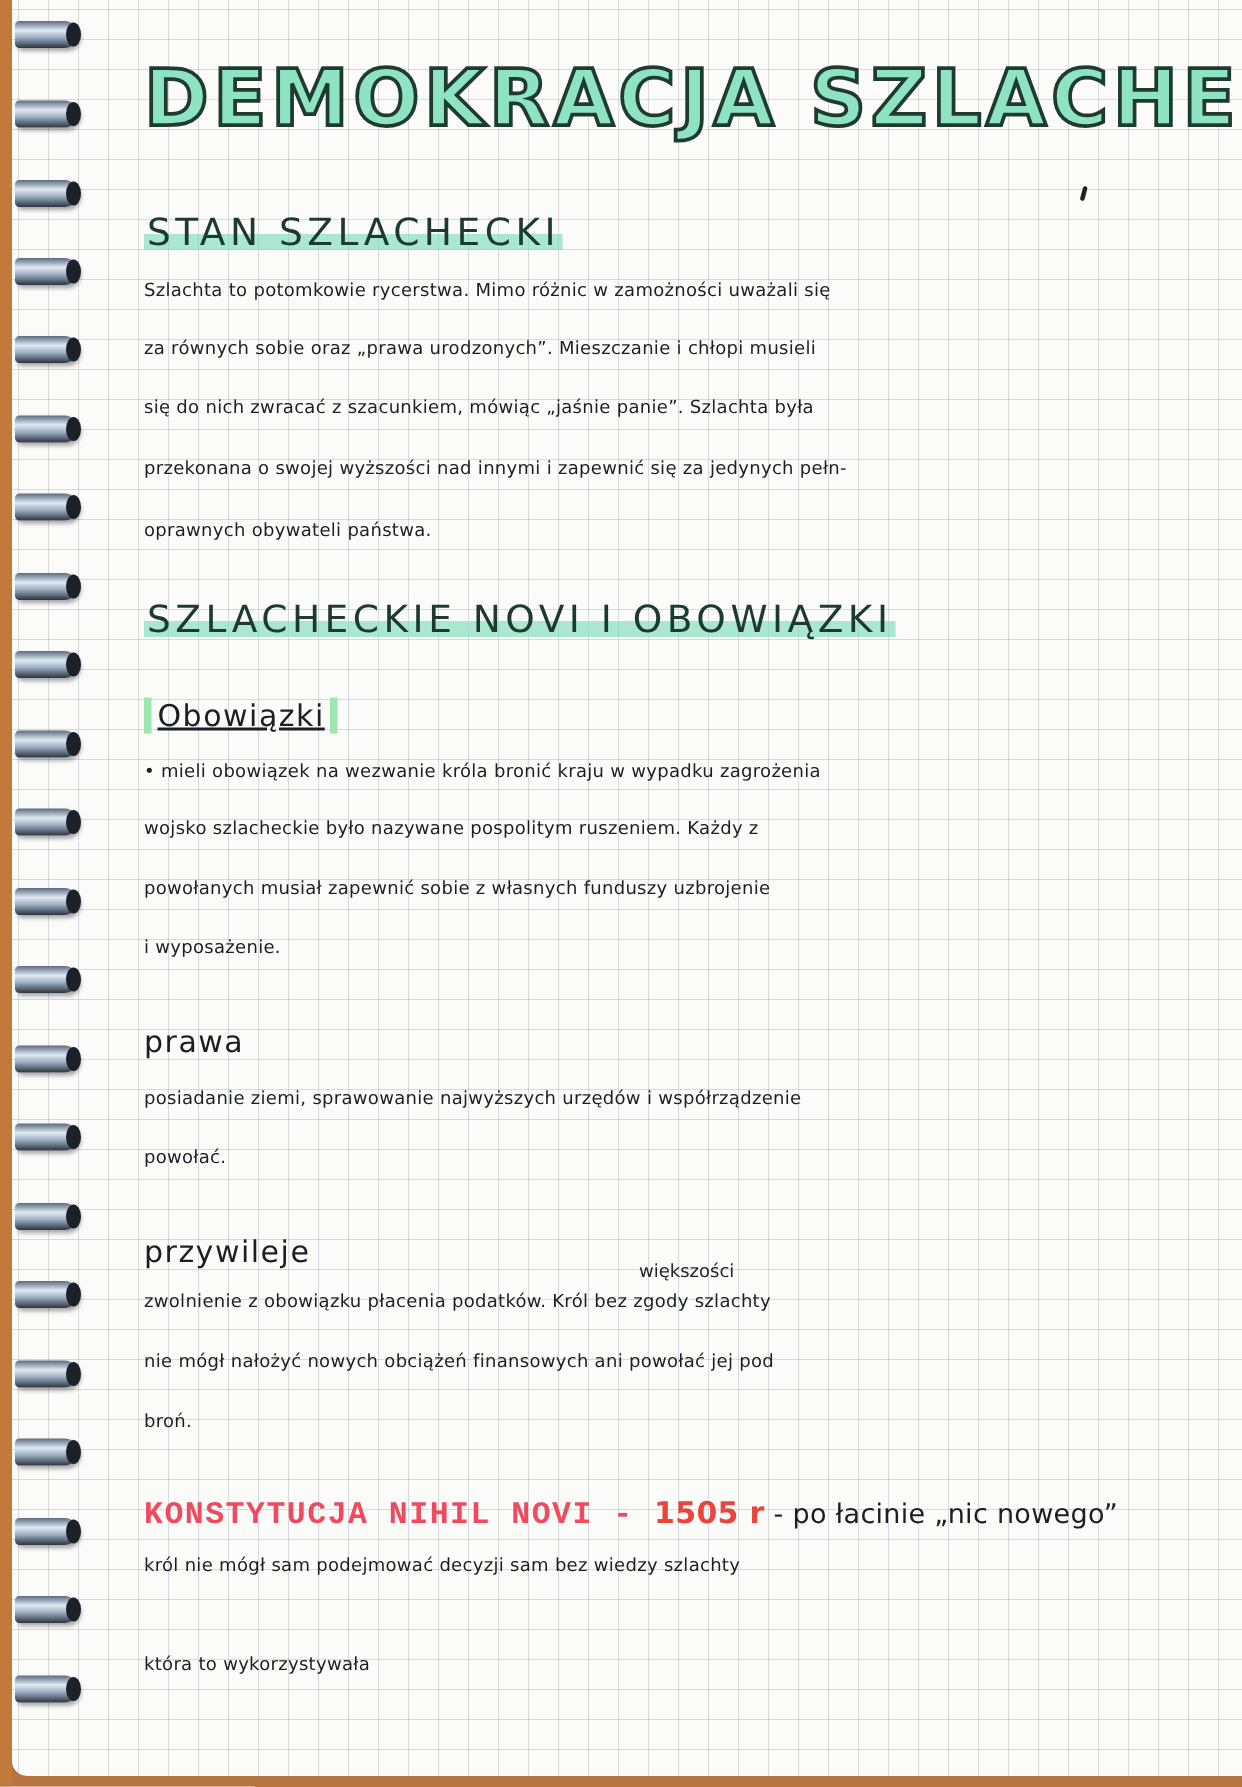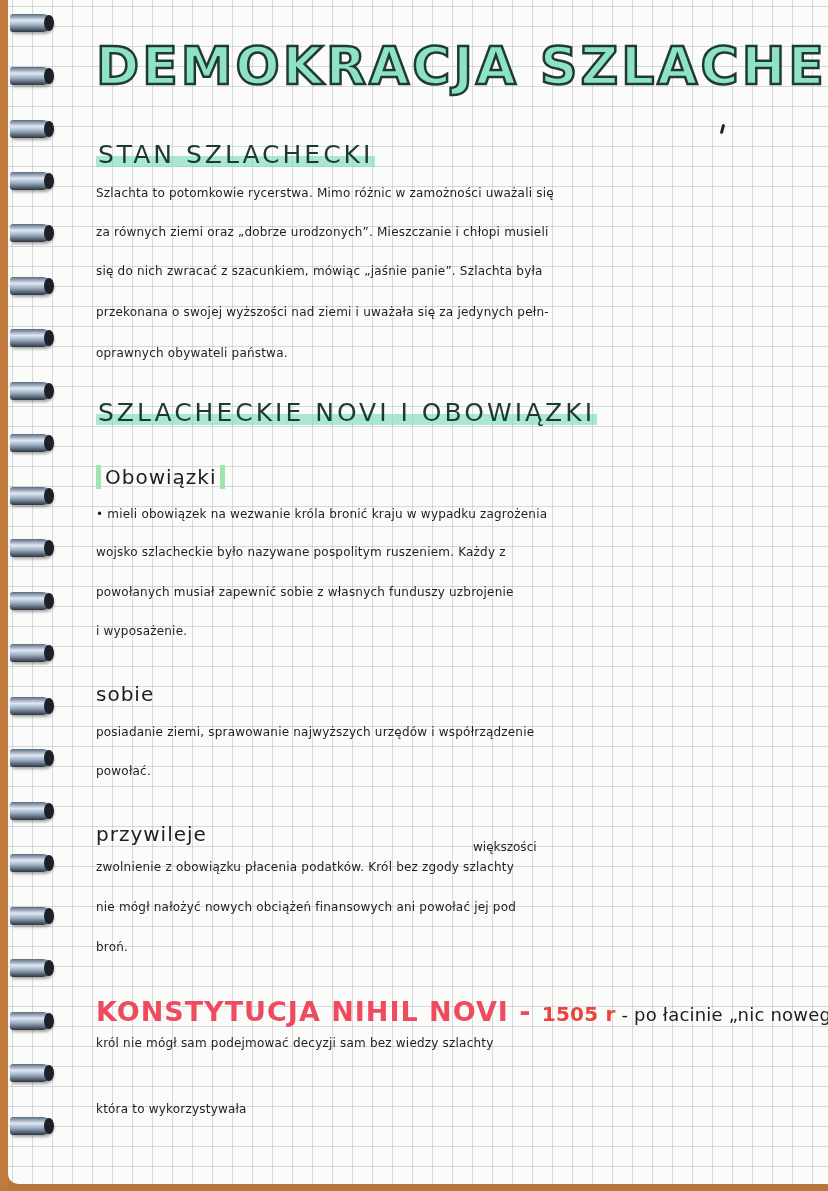--- a/index.html
+++ b/index.html
@@ -62,27 +62,28 @@
     font-family: "DejaVu Sans", sans-serif;
     font-size: 12px; letter-spacing: 0.2px;
   }
   .label {
     position: absolute; left: 0; white-space: nowrap;
     font-size: 20px; letter-spacing: 1px;
   }
   .marker-box {
     border-left: 5px solid #9fe5b0; border-right: 5px solid #9fe5b0;
     padding: 0 4px;
+    text-decoration: underline;
   }
   .red-heading {
-    color: #ef4b5e; font-size: 27px; letter-spacing: 1px; font-weight: bold;
+    color: #ef4b5e; font-size: 21px; letter-spacing: 1px; font-weight: bold; font-family: Liberation Mono, monospace;
   }
   .year { color: #e8453c; font-weight: bold; }
   .annot {
-    position: absolute; font-size: 12px; white-space: nowrap; color: #23242a; margin-left: 47px;
+    position: absolute; font-size: 12px; white-space: nowrap; color: #23242a;
   }
   .stray-mark {
     position: absolute; width: 3px; height: 10px; background: #222;
     border-radius: 2px; transform: rotate(15deg);
   }
 </style>
 </head>
 <body>
 
 <div class="spine-edge"></div>
@@ -117,38 +118,38 @@
   <div class="content">
 
     <div class="title">DEMOKRACJA SZLACHECKA</div>
 
     <div class="stray-mark" style="left:625px; top:124px"></div>
 
     <div class="h2" style="top:140px">
       <span class="hl">STAN SZLACHECKI</span>
     </div>
     <div class="line" style="top:186px">Szlachta to potomkowie rycerstwa. Mimo różnic w zamożności uważali się</div>
-    <div class="line" style="top:225px">za równych ziemi oraz „dobrze urodzonych”. Mieszczanie i chłopi musieli</div>
+    <div class="line" style="top:225px">za równych sobie oraz „prawa urodzonych”. Mieszczanie i chłopi musieli</div>
     <div class="line" style="top:264px">się do nich zwracać z szacunkiem, mówiąc „jaśnie panie”. Szlachta była</div>
-    <div class="line" style="top:305px">przekonana o swojej wyższości nad ziemi i uważała się za jedynych pełn-</div>
+    <div class="line" style="top:305px">przekonana o swojej wyższości nad innymi i zapewnić się za jedynych pełn-</div>
     <div class="line" style="top:346px">oprawnych obywateli państwa.</div>
 
     <div class="h2" style="top:398px">
       <span class="hl">SZLACHECKIE NOVI I OBOWIĄZKI</span>
     </div>
 
     <div class="label" style="top:465px">
       <span class="marker-box">Obowiązki</span>
     </div>
     <div class="line" style="top:507px">• mieli obowiązek na wezwanie króla bronić kraju w wypadku zagrożenia</div>
     <div class="line" style="top:545px">wojsko szlacheckie było nazywane pospolitym ruszeniem. Każdy z</div>
     <div class="line" style="top:585px">powołanych musiał zapewnić sobie z własnych funduszy uzbrojenie</div>
     <div class="line" style="top:624px">i wyposażenie.</div>
 
-    <div class="label" style="top:682px">sobie</div>
+    <div class="label" style="top:682px">prawa</div>
     <div class="line" style="top:725px">posiadanie ziemi, sprawowanie najwyższych urzędów i współrządzenie</div>
     <div class="line" style="top:764px">powołać.</div>
 
     <div class="label" style="top:822px">przywileje</div>
     <div class="annot" style="left:330px; top:840px">większości</div>
     <div class="line" style="top:860px">zwolnienie z obowiązku płacenia podatków. Król bez zgody szlachty</div>
     <div class="line" style="top:900px">nie mógł nałożyć nowych obciążeń finansowych ani powołać jej pod</div>
     <div class="line" style="top:940px">broń.</div>
 
     <div class="line" style="top:996px; font-size:20px">

